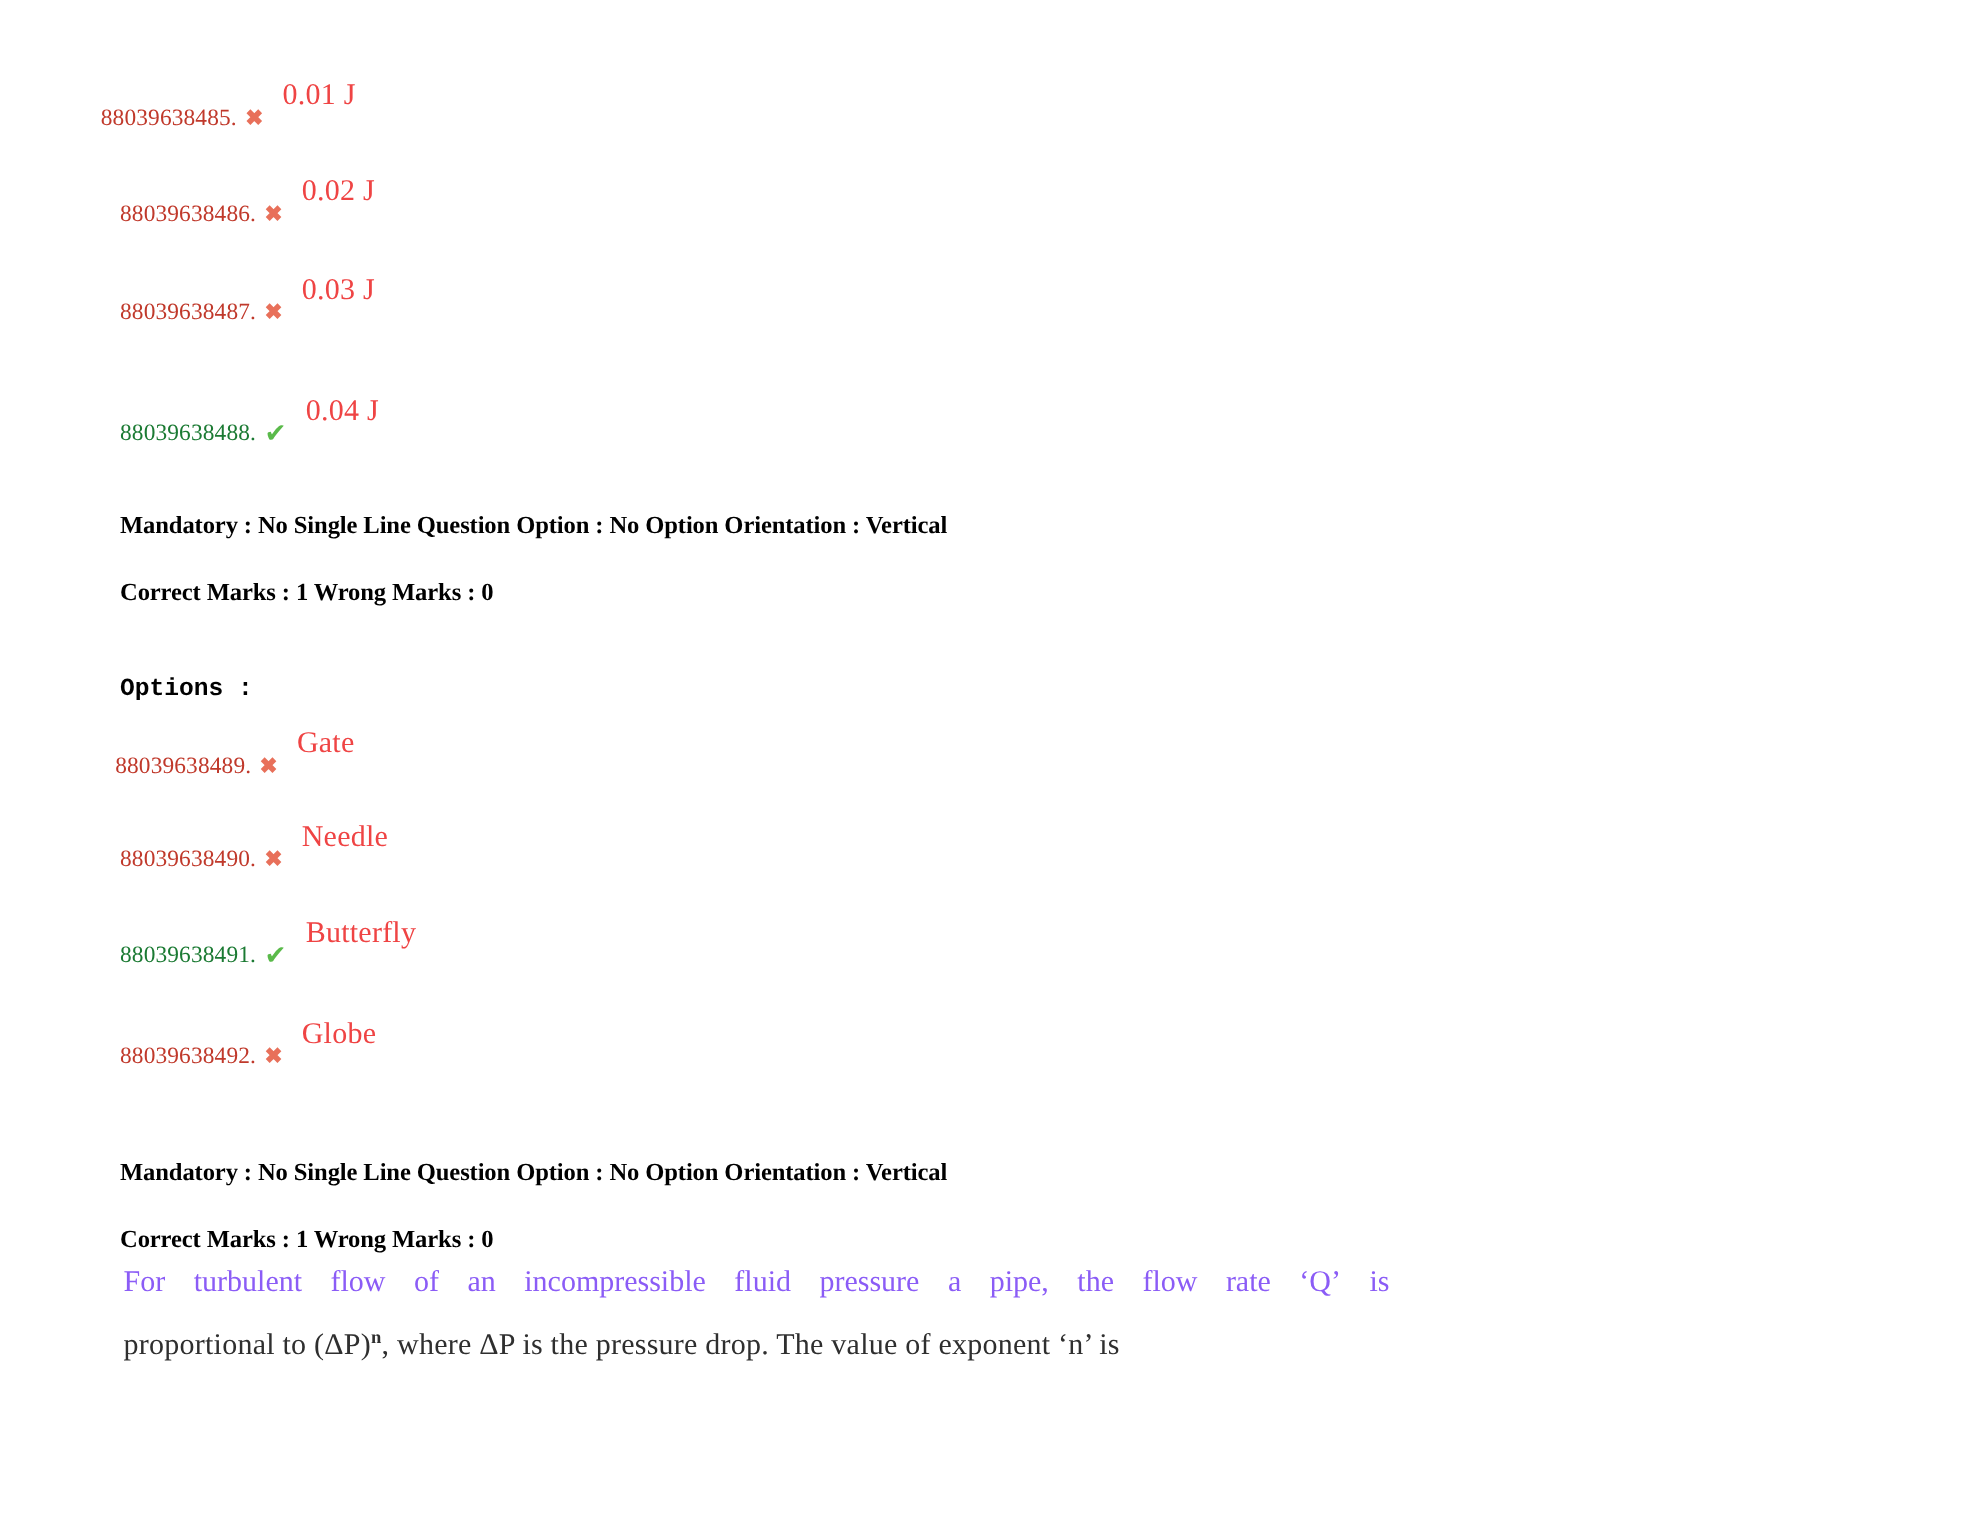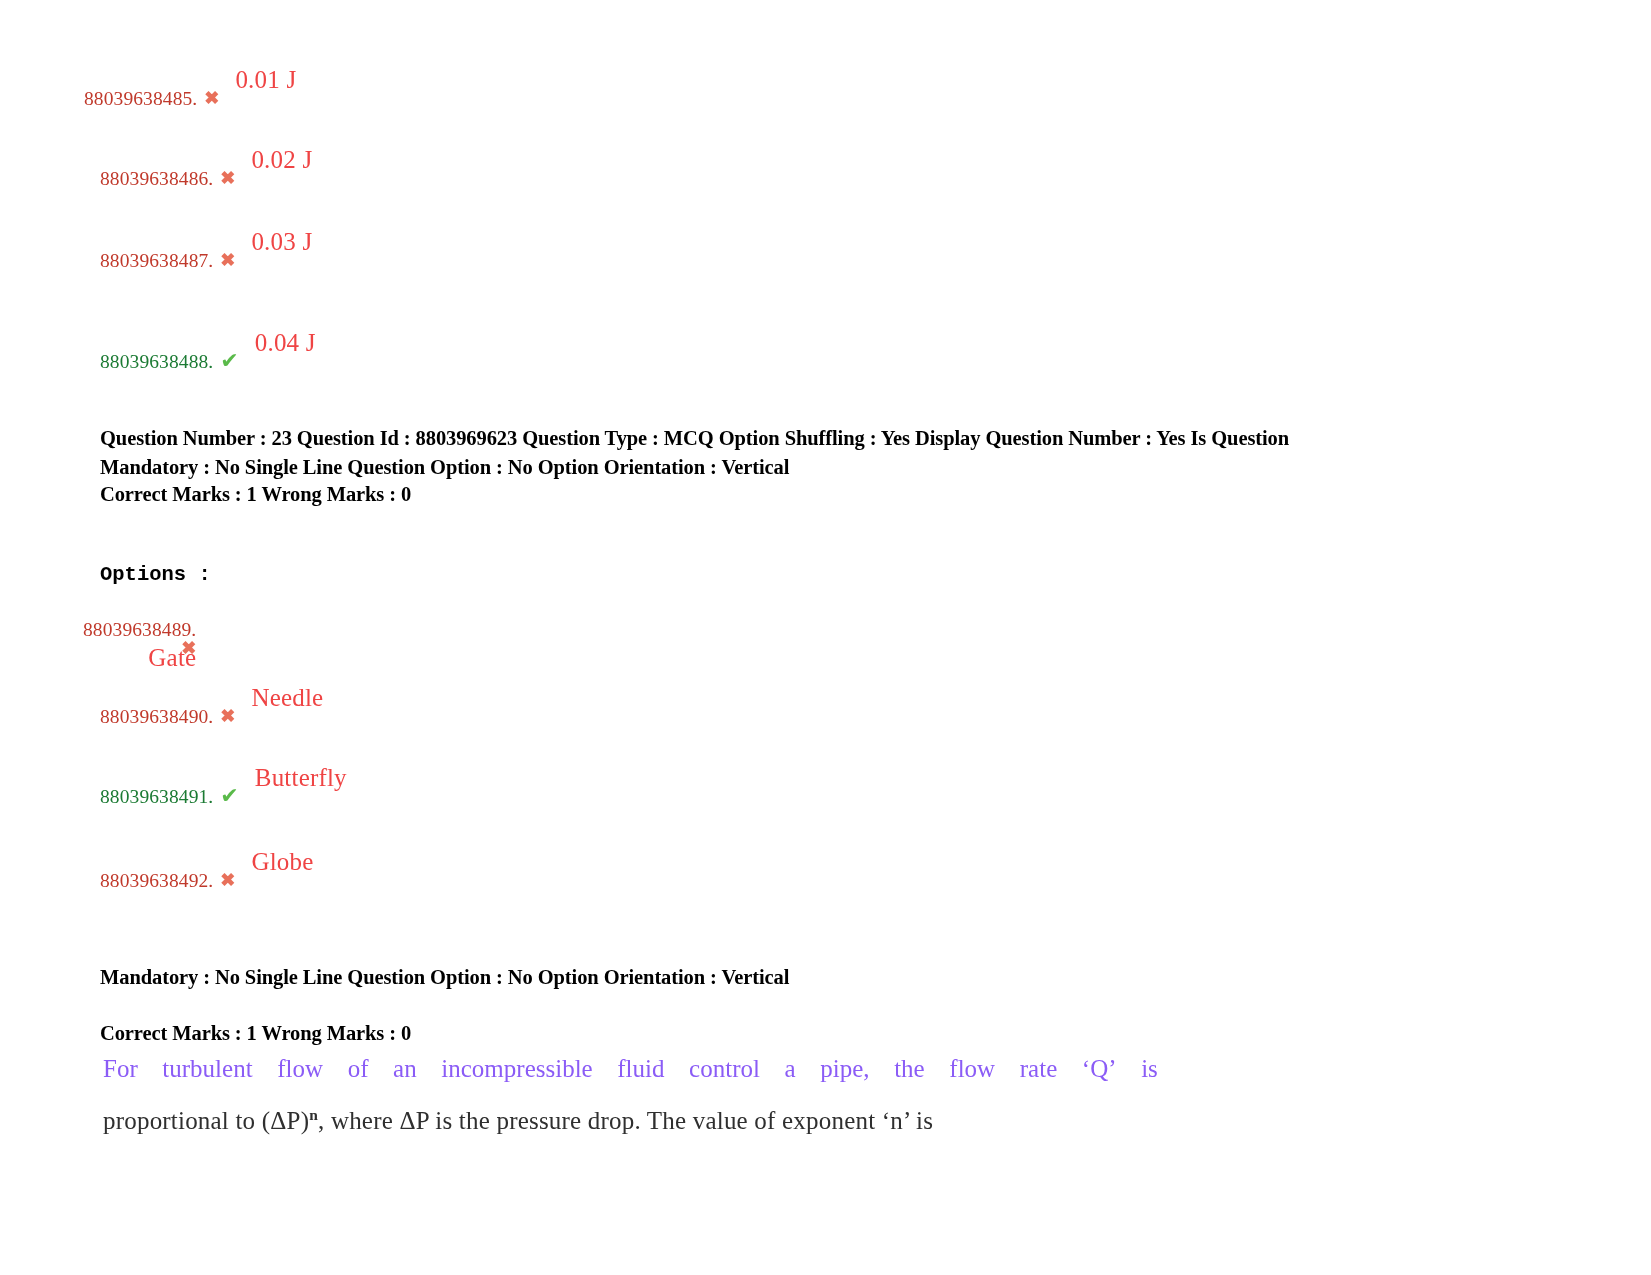--- a/index.html
+++ b/index.html
@@ -152,29 +152,28 @@
     <span class="option-text">0.03 J</span>
   </div>
 
   <div class="option-row" style="left:100px; top:343px;">
     <span class="option-id correct">88039638488.</span>
     <span class="mark-icon check">✔</span>
     <span class="option-text">0.04 J</span>
   </div>
 
   <div class="meta-block meta-line1" style="left:100px; top:424px;">
-    <div>Question Number : 23 Question Id : 8803969623 Question Type : MCQ Option Shuffling : Yes Display Question Number : Yes Is Question</div>
     <div>Mandatory : No Single Line Question Option : No Option Orientation : Vertical</div>
   </div>
   <div class="meta-marks" style="left:100px; top:483px;">Correct Marks : 1 Wrong Marks : 0</div>
 
 
   <div class="options-label" style="left:100px; top:563px;">Options :</div>
 
-  <div class="option-row" style="left:83px; top:620px;flex-direction:column;">
+  <div class="option-row" style="left:96px; top:620px;">
     <span class="option-id wrong">88039638489.</span>
     <span class="mark-icon cross">✖</span>
     <span class="option-text">Gate</span>
   </div>
 
   <div class="option-row" style="left:100px; top:698px;">
     <span class="option-id wrong">88039638490.</span>
     <span class="mark-icon cross">✖</span>
     <span class="option-text">Needle</span>
   </div>
@@ -197,21 +196,21 @@
   <div class="meta-marks" style="left:100px; top:1022px;">Correct Marks : 1 Wrong Marks : 0</div>
 
   <div class="q-body-justify" id="q24-line1" style="left:103px; top:1055px; width:1055px;">
       <span>For</span>
       <span>turbulent</span>
       <span>flow</span>
       <span>of</span>
       <span>an</span>
       <span>incompressible</span>
       <span>fluid</span>
-      <span>control</span>
+      <span>pressure</span>
       <span>a</span>
       <span>pipe,</span>
       <span>the</span>
       <span>flow</span>
       <span>rate</span>
       <span>‘Q’</span>
       <span>is</span>
     </div>
 
   <div class="q-body" style="left:103px; top:1106px;">

